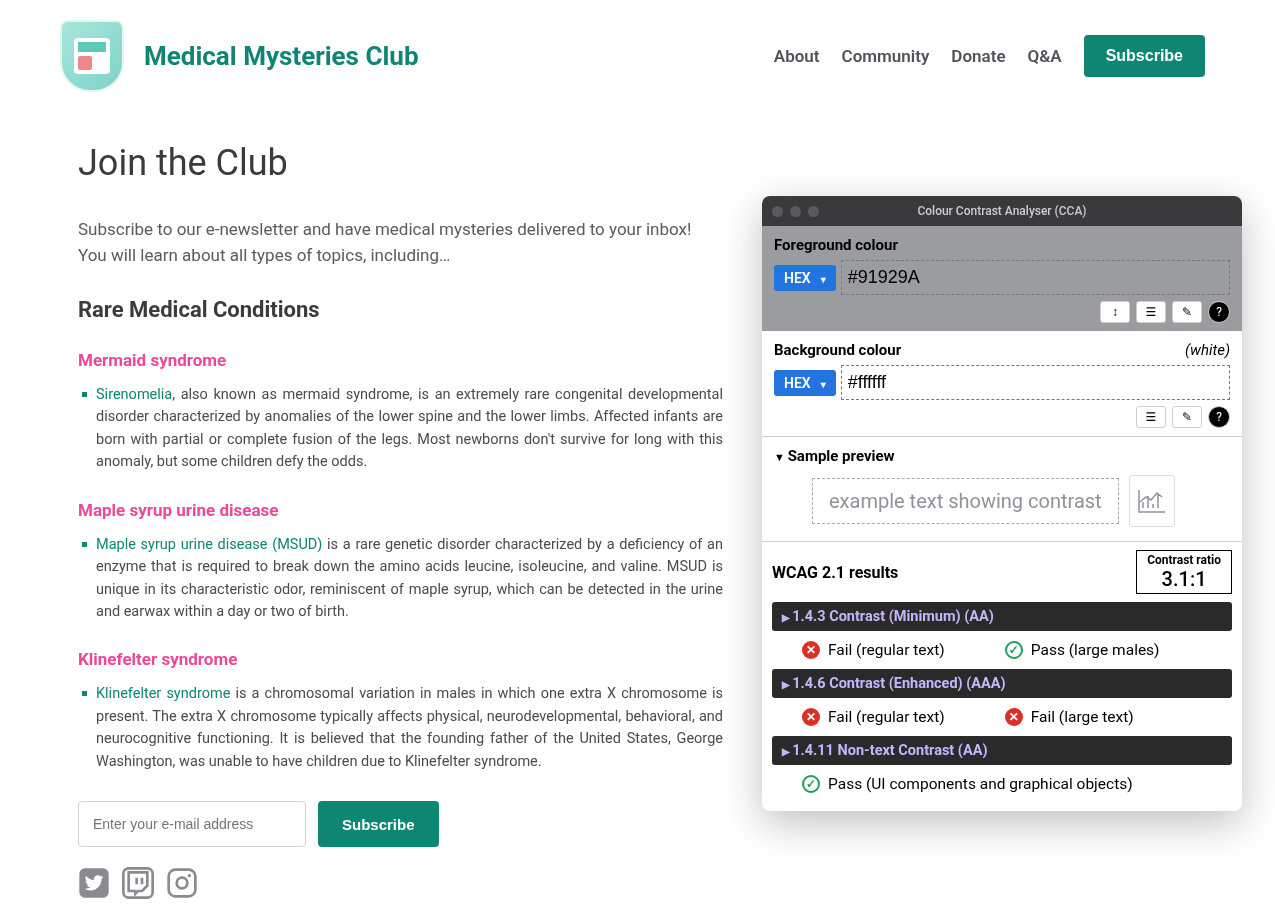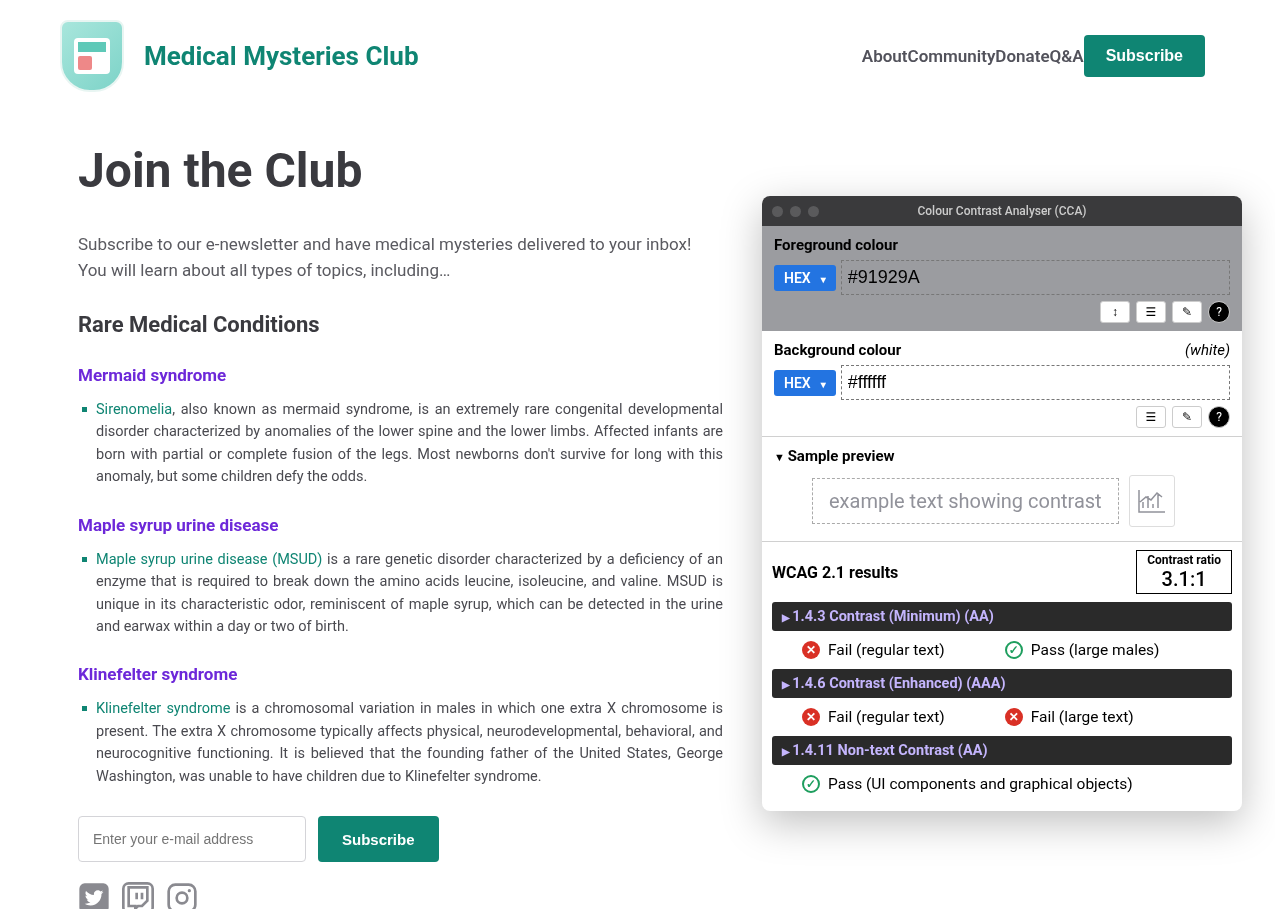--- a/index.html
+++ b/index.html
@@ -6,30 +6,30 @@
 body { font-family: -apple-system, BlinkMacSystemFont, "Segoe UI", Roboto, sans-serif; background: #fff; width: 1275px; height: 909px; position: relative; overflow: hidden; }
 
 
 .header { display: flex; align-items: center; justify-content: space-between; padding: 20px 70px 10px 60px; }
 .brand { display: flex; align-items: center; gap: 20px; }
 .logo { width: 64px; height: 72px; background: linear-gradient(135deg, #a8e6dc, #7dd3c8); border-radius: 8px 8px 30px 30px; display: flex; align-items: center; justify-content: center; border: 2px solid #e8f5f2; position: relative; }
 .logo-inner { width: 36px; height: 36px; background: #fff; border-radius: 4px; position: relative; }
 .logo-inner::before { content: ''; position: absolute; top: 4px; left: 4px; right: 4px; height: 10px; background: #5fc9b8; }
 .logo-inner::after { content: ''; position: absolute; bottom: 4px; left: 4px; width: 14px; height: 14px; background: #e88; border-radius: 2px; }
 .brand-name { font-size: 26px; font-weight: 700; color: #0f8573; }
-.nav { display: flex; align-items: center; }
+.nav { display: flex; align-items: center; gap: 22px; }
 .nav-link { color: #52525b; font-size: 17px; font-weight: 600; text-decoration: none; cursor: pointer; }
 .nav-btn { background: #0f8573; color: #fff; padding: 12px 22px; border-radius: 4px; font-size: 16px; font-weight: 600; border: none; cursor: pointer; }
 
 
 .main { padding: 40px 0 0 78px; max-width: 730px; }
-.page-title { font-size: 48px; font-weight: 700; color: #3a3a3f; margin-bottom: 32px; }
+.page-title { font-size: 36px; font-weight: 400; color: #3a3a3f; margin-bottom: 32px; }
 .subtitle { font-size: 17px; color: #5a5a60; line-height: 1.55; margin-bottom: 28px; max-width: 620px; }
 .section-h { font-size: 22px; font-weight: 700; color: #3a3a3f; margin-bottom: 28px; }
-.cond-h { font-size: 17px; font-weight: 700; color: #6d28d9; margin-bottom: 14px; }
+.cond-h { font-size: 17px; font-weight: 700; color: #ec4899; margin-bottom: 14px; }
 .cond-list { list-style: none; margin-bottom: 26px; }
 .cond-list li { position: relative; padding-left: 18px; font-size: 14.5px; color: #4a4a50; line-height: 1.55; text-align: justify; max-width: 645px; }
 .cond-list li::before { content: ''; position: absolute; left: 4px; top: 8px; width: 5px; height: 5px; background: #0f8573; }
 .cond-link { color: #0f8573; text-decoration: none; }
 
 .sub-row { display: flex; gap: 12px; margin-top: 28px; margin-bottom: 20px; }
 .email-input { width: 228px; padding: 14px 14px; border: 1px solid #d4d4d8; border-radius: 4px; font-size: 14px; }
 .sub-btn { background: #0f8573; color: #fff; border: none; padding: 14px 24px; border-radius: 4px; font-size: 15px; font-weight: 600; cursor: pointer; }
 
 .socials { display: flex; gap: 12px; }

